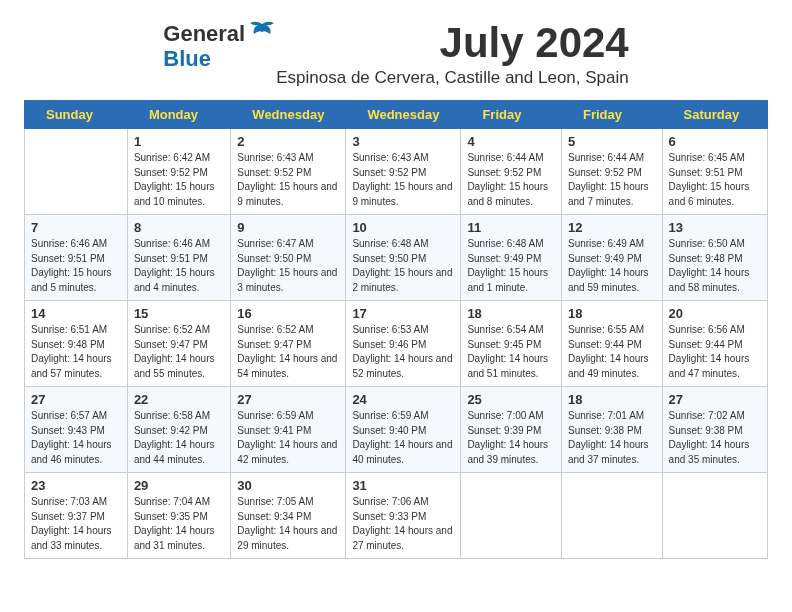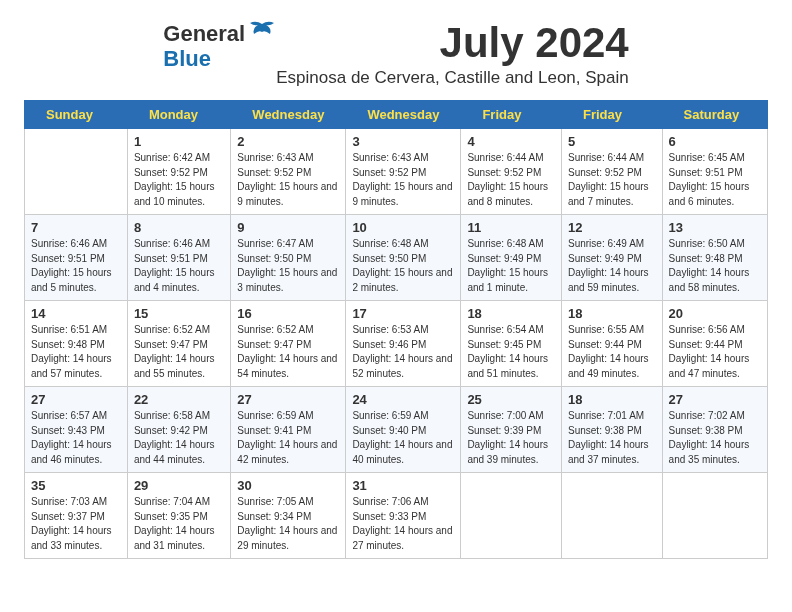--- a/index.html
+++ b/index.html
@@ -246,21 +246,21 @@
           <div class="day-number">18</div>
           <div class="day-info">Sunrise: 7:01 AM<br>Sunset: 9:38 PM<br>Daylight: 14 hours and 37 minutes.</div>
         </td>
         <td>
           <div class="day-number">27</div>
           <div class="day-info">Sunrise: 7:02 AM<br>Sunset: 9:38 PM<br>Daylight: 14 hours and 35 minutes.</div>
         </td>
       </tr>
       <tr>
         <td>
-          <div class="day-number">35</div>
+          <div class="day-number">23</div>
           <div class="day-info">Sunrise: 7:03 AM<br>Sunset: 9:37 PM<br>Daylight: 14 hours and 33 minutes.</div>
         </td>
         <td>
           <div class="day-number">29</div>
           <div class="day-info">Sunrise: 7:04 AM<br>Sunset: 9:35 PM<br>Daylight: 14 hours and 31 minutes.</div>
         </td>
         <td>
           <div class="day-number">30</div>
           <div class="day-info">Sunrise: 7:05 AM<br>Sunset: 9:34 PM<br>Daylight: 14 hours and 29 minutes.</div>
         </td>

